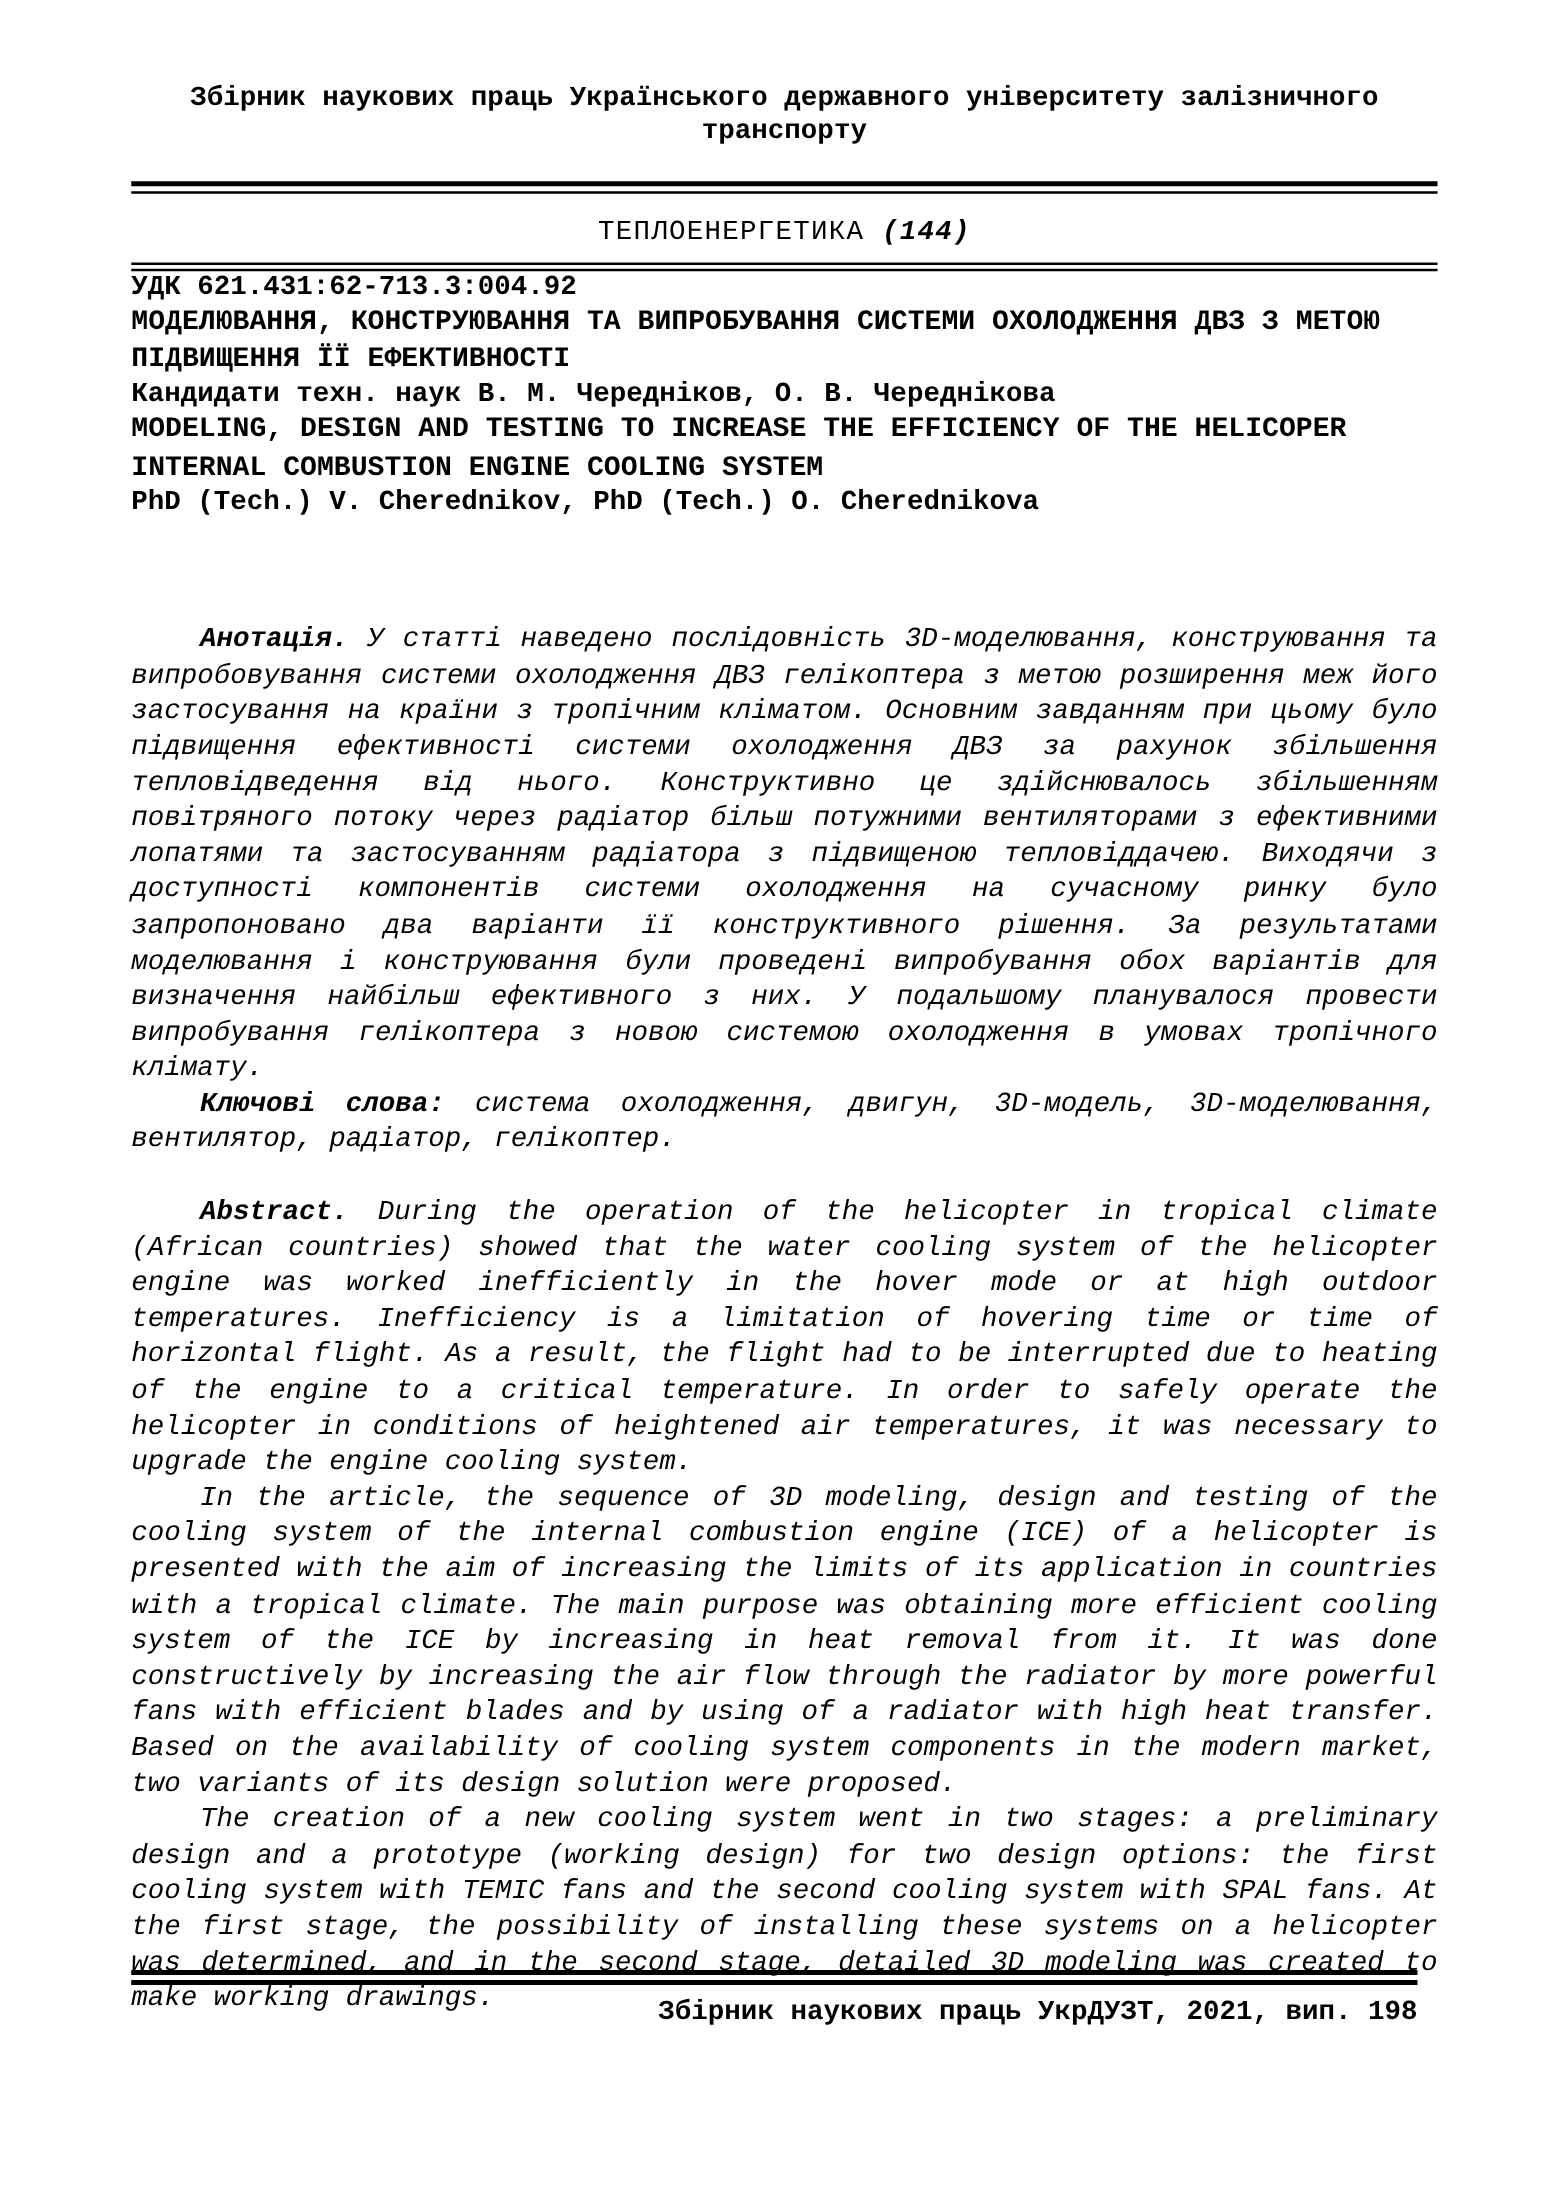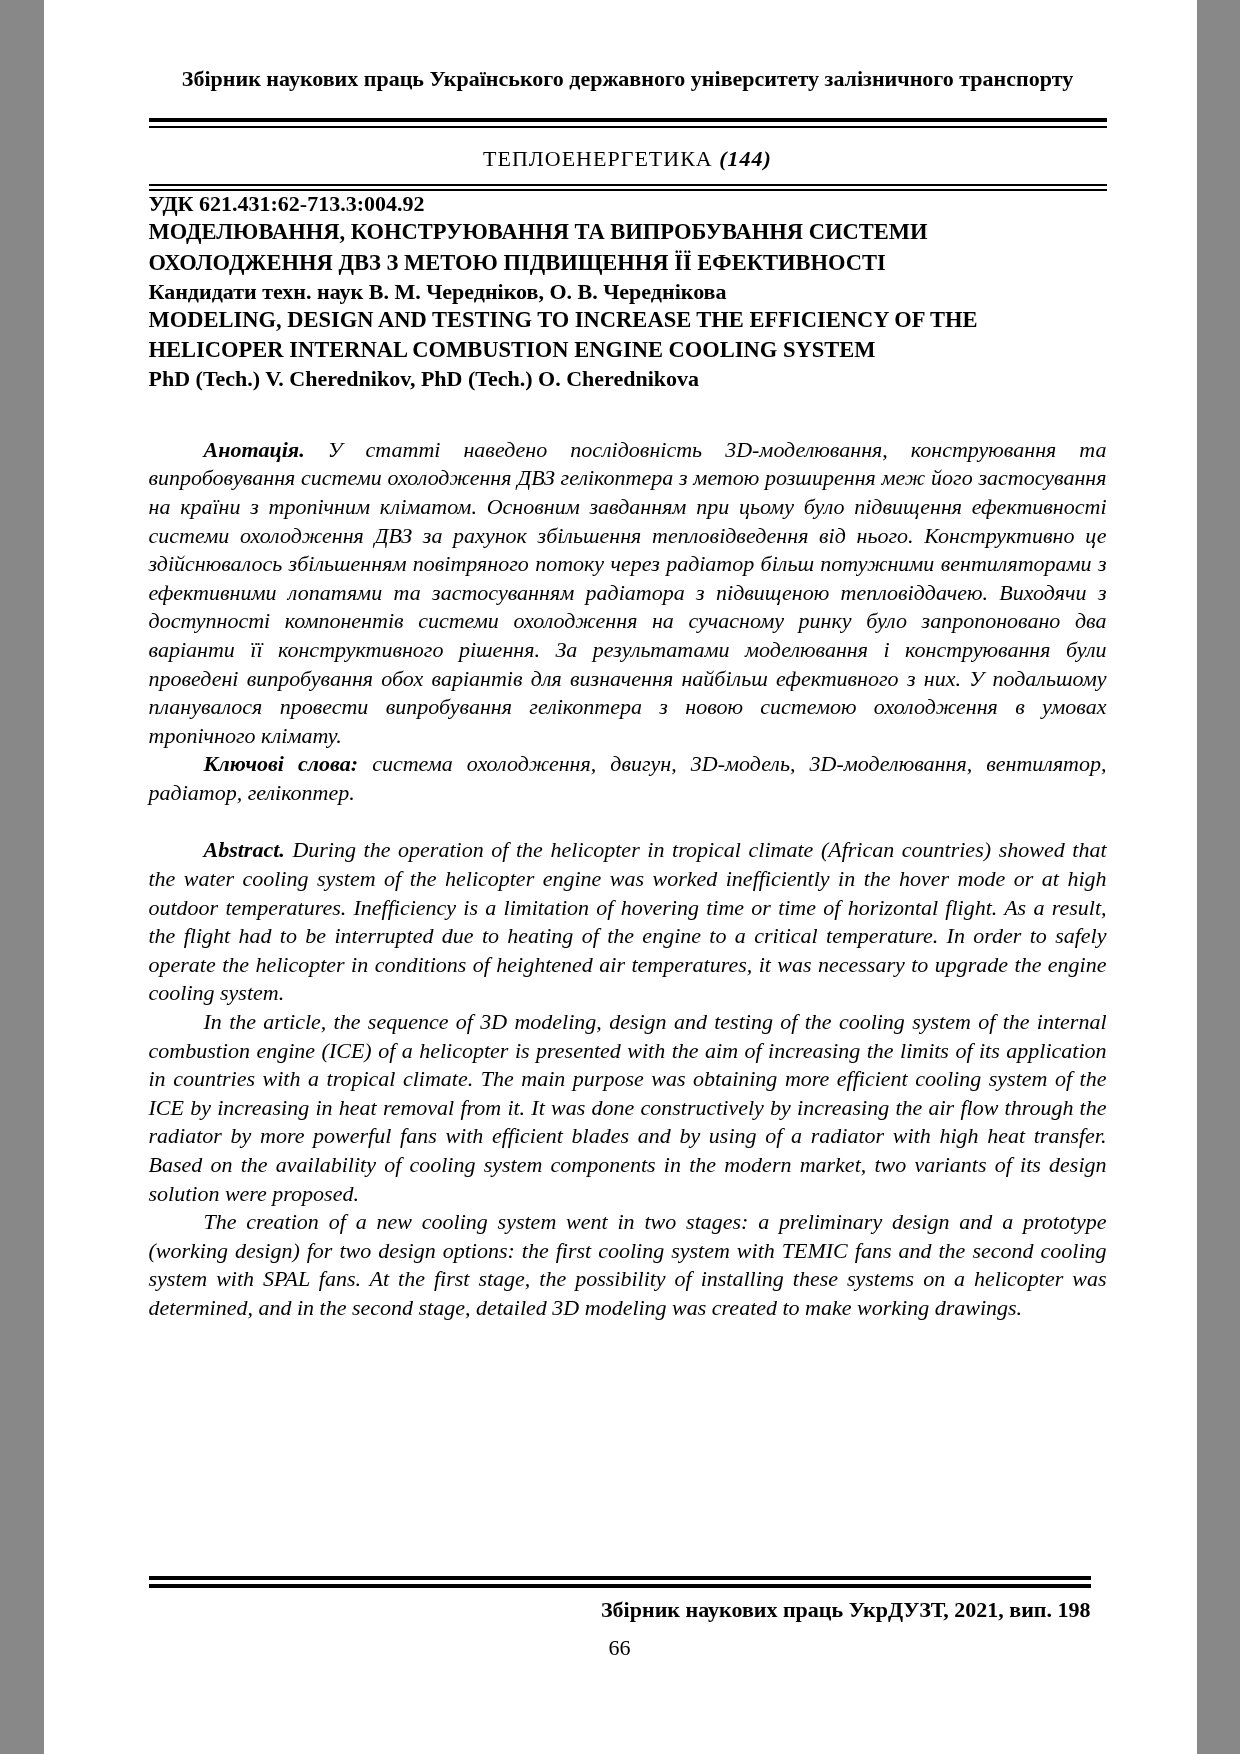--- a/index.html
+++ b/index.html
@@ -1,22 +1,22 @@
 <!DOCTYPE html>
 <html><head>
 <meta charset="utf-8">
 <style>
   html, body { margin: 0; padding: 0; background: #888; }
   .page {
     position: relative;
-    width: 1153px;
+    width: 1240px;
     height: 1754px;
     margin: 0 auto;
     background: #ffffff;
-    font-family: Liberation Serif, serif;
+    font-family: Liberation Mono, monospace;
     color: #000;
     overflow: hidden;
   }
   .content {
     padding: 66px 90px 0 105px; 
   }
   .journal-header {
     text-align: center;
     font-weight: bold;
     font-size: 22px;
@@ -56,21 +56,21 @@
   .authors {
     font-weight: bold;
     font-size: 22px;
   }
   .body-block {
     font-size: 22px;
     font-style: italic;
     line-height: 28.6px;
     text-align: justify;
   }
-  .annotation-block { margin-top: 44px; }
+  .annotation-block { margin-top: 84px; }
   .abstract-block { margin-top: 29px; }
   .para {
     margin: 0;
     text-indent: 55px;
   }
   .lead { font-weight: bold; }
   .footer {
     position: absolute;
     left: 105px;
     right: 106px;
@@ -126,15 +126,14 @@
       <p class="para"><span class="lead">Abstract.</span> <span>During the operation of the helicopter in tropical climate (African countries) showed that the water cooling system of the helicopter engine was worked inefficiently in the hover mode or at high outdoor temperatures. Inefficiency is a limitation of hovering time or time of horizontal flight. As a result, the flight had to be interrupted due to heating of the engine to a critical temperature. In order to safely operate the helicopter in conditions of heightened air temperatures, it was necessary to upgrade the engine cooling system.</span></p>
       <p class="para">In the article, the sequence of 3D modeling, design and testing of the cooling system of the internal combustion engine (ICE) of a helicopter is presented with the aim of increasing the limits of its application in countries with a tropical climate. The main purpose was obtaining more efficient cooling system of the ICE by increasing in heat removal from it. It was done constructively by increasing the air flow through the radiator by more powerful fans with efficient blades and by using of a radiator with high heat transfer. Based on the availability of cooling system components in the modern market, two variants of its design solution were proposed.</p>
       <p class="para">The creation of a new cooling system went in two stages: a preliminary design and a prototype (working design) for two design options: the first cooling system with TEMIC fans and the second cooling system with SPAL fans. At the first stage, the possibility of installing these systems on a helicopter was determined, and in the second stage, detailed 3D modeling was created to make working drawings.</p>
     </div>
 
   </div>
 
   <div class="footer">
     <div class="rule-thick-thick"></div>
     <div class="footer-ref">Збірник наукових праць УкрДУЗТ, 2021, вип. 198</div>
-    <div class="page-number">66</div>
   </div>
 </div>
 
 </body></html>

